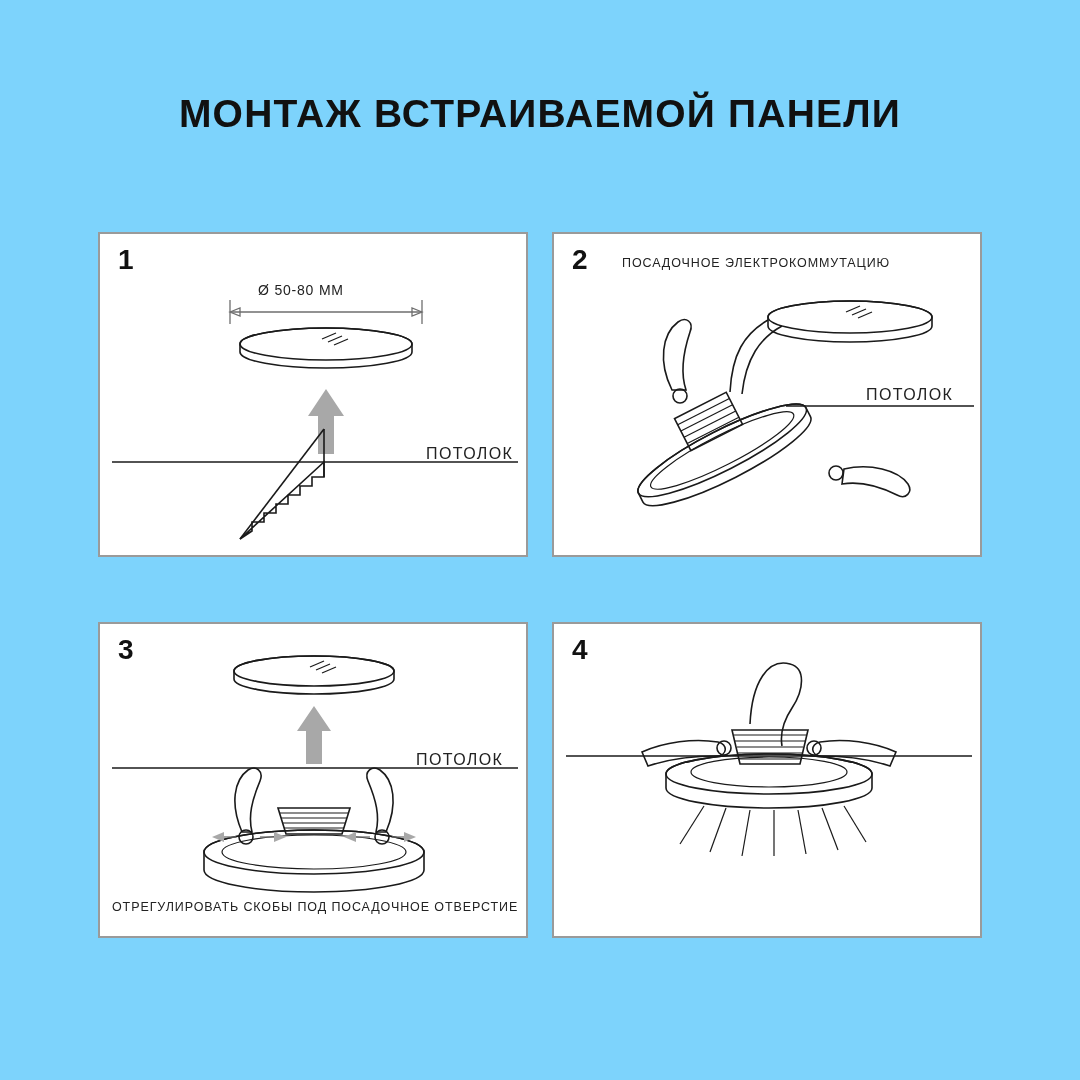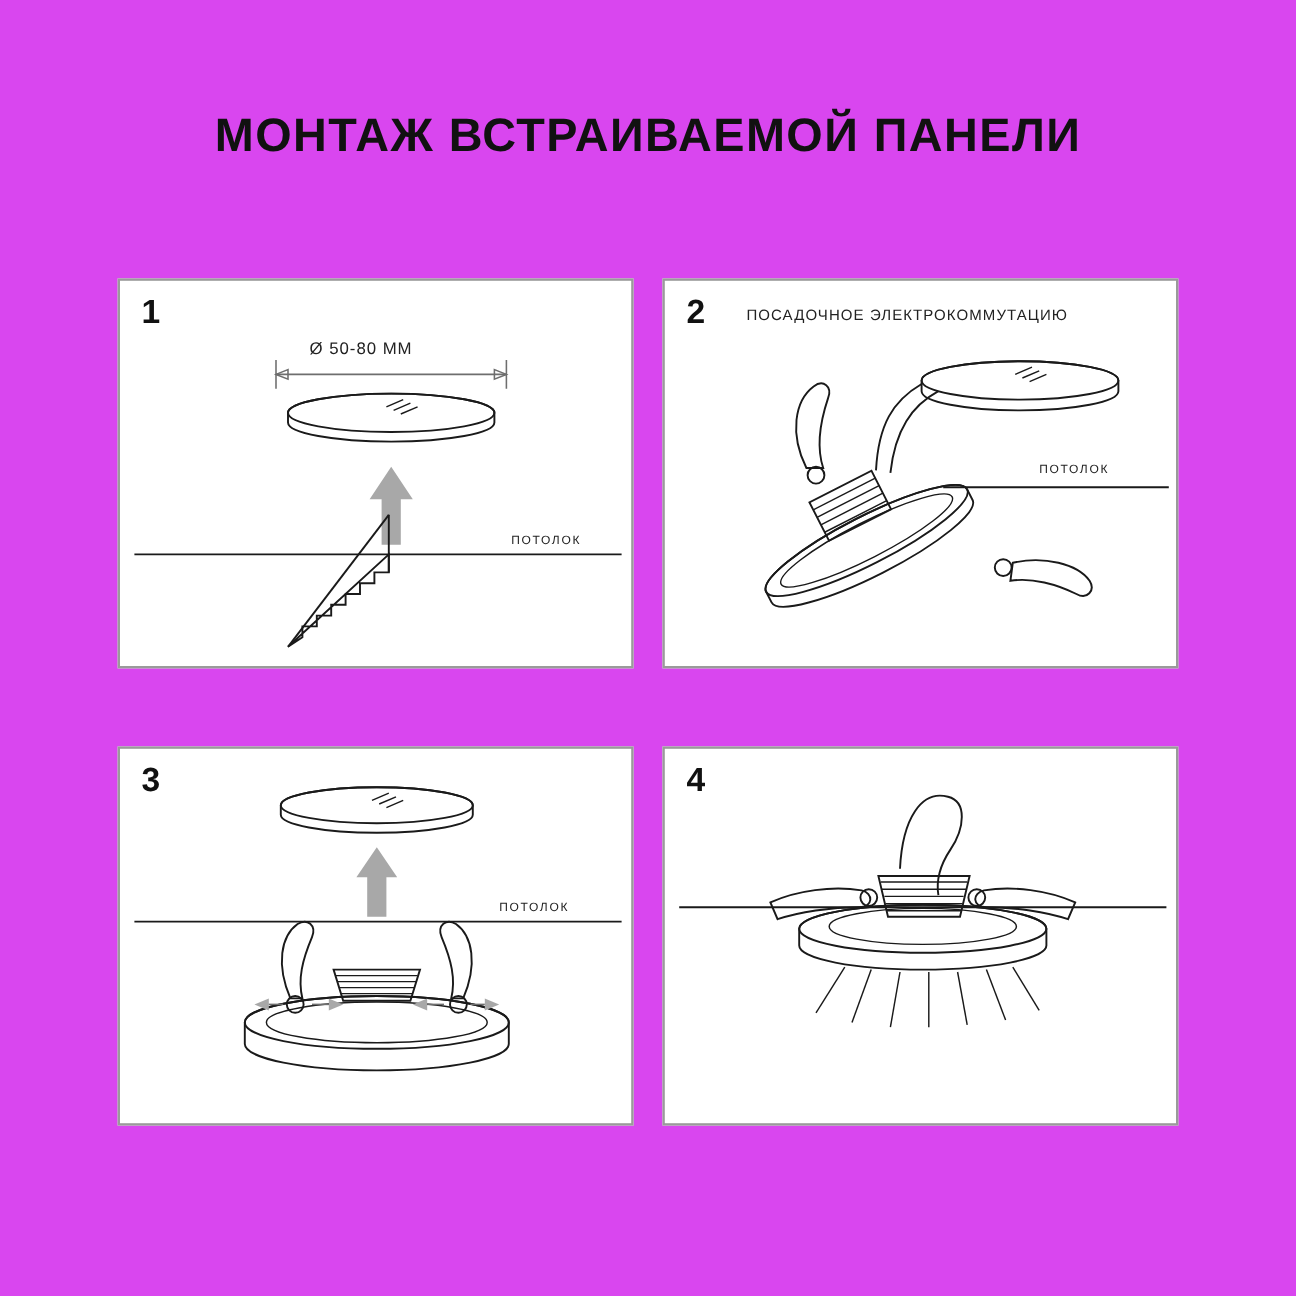--- a/index.html
+++ b/index.html
@@ -11,21 +11,21 @@
     width: 1080px;
     height: 1080px;
     font-family: "Liberation Sans", sans-serif;
     color: #1a1a1a;
     overflow: hidden;
   }
   .page {
     position: relative;
     width: 1080px;
     height: 1080px;
-    background: #d946ef;
+    background: #7dd3fc;
   }
   .title {
     position: absolute;
     top: 92px;
     left: 0;
     width: 1080px;
     text-align: center;
     font-size: 39px;
     font-weight: bold;
     letter-spacing: 1.2px;
@@ -58,21 +58,21 @@
     color: #111;
   }
   .cap {
     position: absolute;
     font-size: 12.5px;
     letter-spacing: 0.9px;
     color: #222;
     white-space: nowrap;
   }
   .cap.ceiling {
-    font-size: 10px;
+    font-size: 16px;
     letter-spacing: 1.4px;
   }
   .cap.dim {
     font-size: 14px;
     letter-spacing: 0.8px;
   }
   svg { display: block; }
   .panel-svg {
     position: absolute;
     left: 0;
@@ -200,20 +200,21 @@
         <line class="ln-dim" x1="124" y1="213" x2="136" y2="213" stroke="#a8a8a8"></line>
         <polygon class="arrow-sm" points="186,213 174,208 174,218"></polygon>
         <line class="ln-dim" x1="174" y1="213" x2="160" y2="213" stroke="#a8a8a8"></line>
         <polygon class="arrow-sm" points="244,213 256,208 256,218"></polygon>
         <line class="ln-dim" x1="256" y1="213" x2="270" y2="213" stroke="#a8a8a8"></line>
         <polygon class="arrow-sm" points="316,213 304,208 304,218"></polygon>
         <line class="ln-dim" x1="304" y1="213" x2="292" y2="213" stroke="#a8a8a8"></line>
       </svg>
 
       <div class="cap ceiling" style="left:316px; top:127px;">ПОТОЛОК</div>
+      <div class="cap" style="left:12px; top:276px;">ОТРЕГУЛИРОВАТЬ СКОБЫ ПОД ПОСАДОЧНОЕ ОТВЕРСТИЕ</div>
     </div>
 
     <div class="panel p4">
       <div class="step-num">4</div>
 
       <svg class="panel-svg" width="430" height="316" viewBox="0 0 430 316">
 
         <line class="ln" x1="12" y1="132" x2="418" y2="132"></line>
 
         <path class="ln" d="M196,100 C198,58 214,34 236,40 C252,44 250,66 238,84 C230,96 226,110 228,122"></path>

